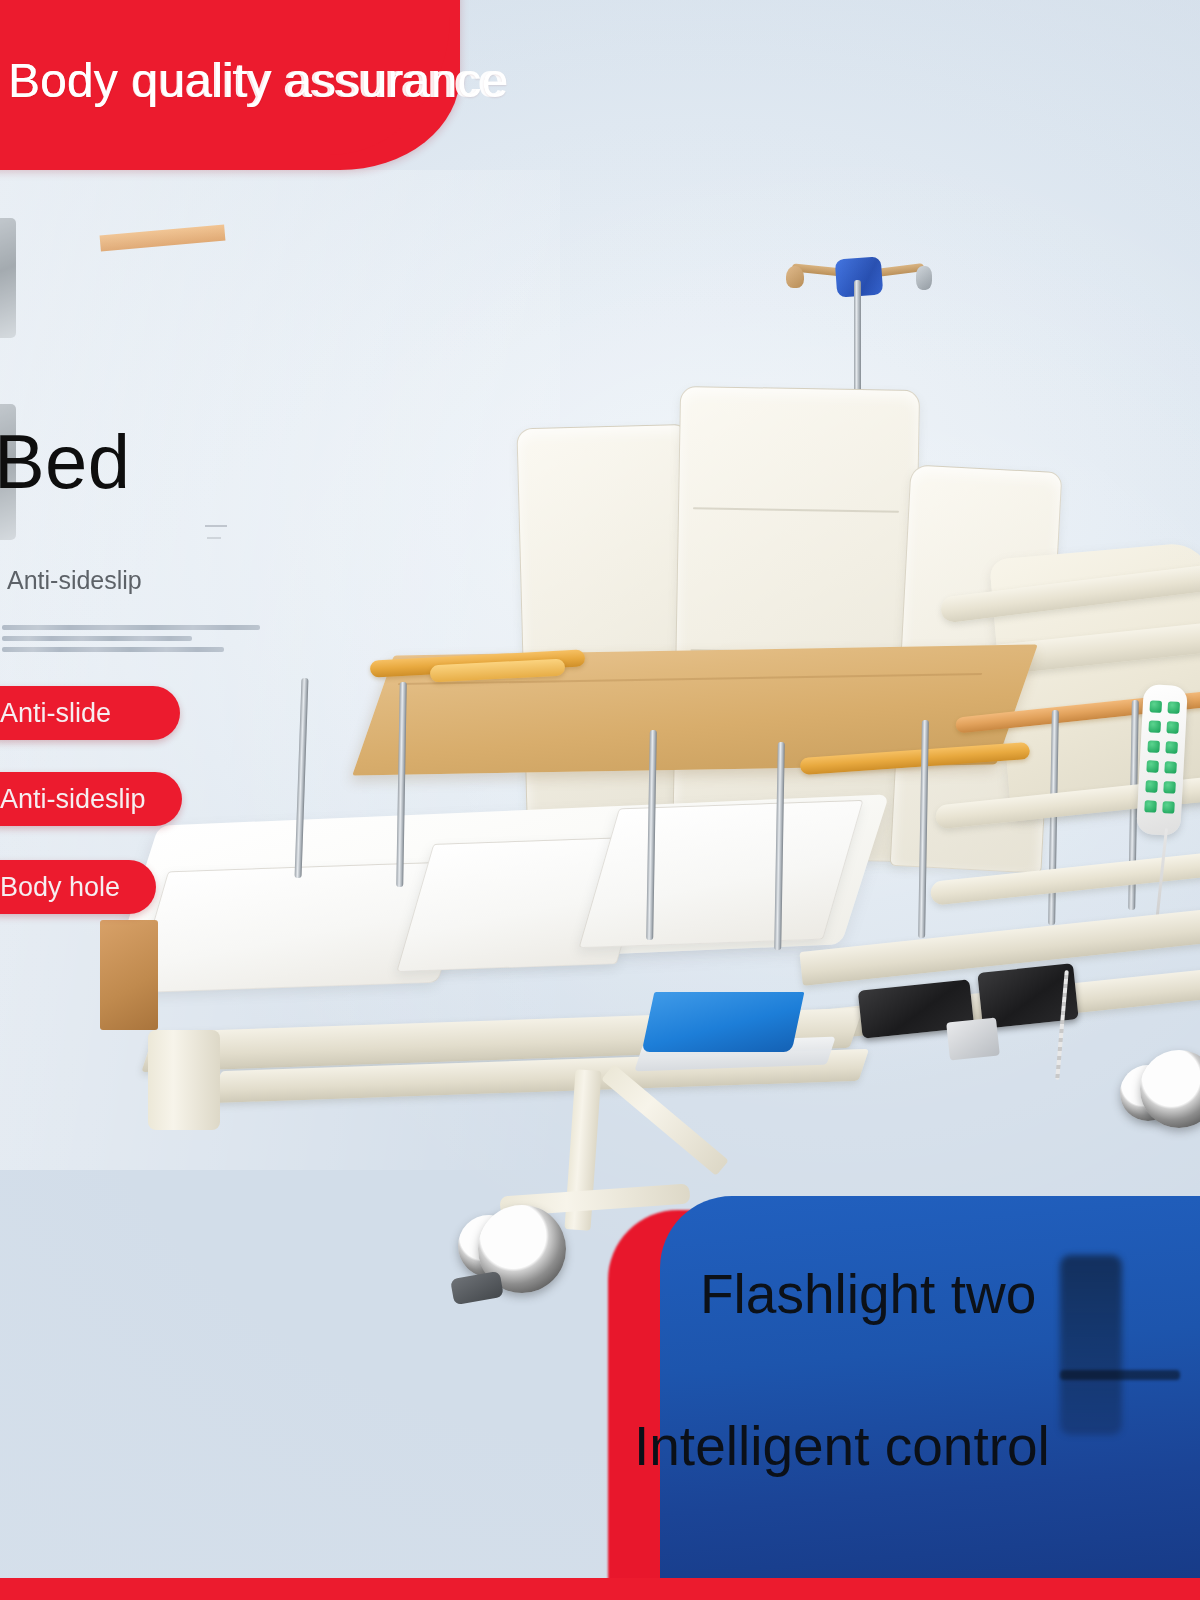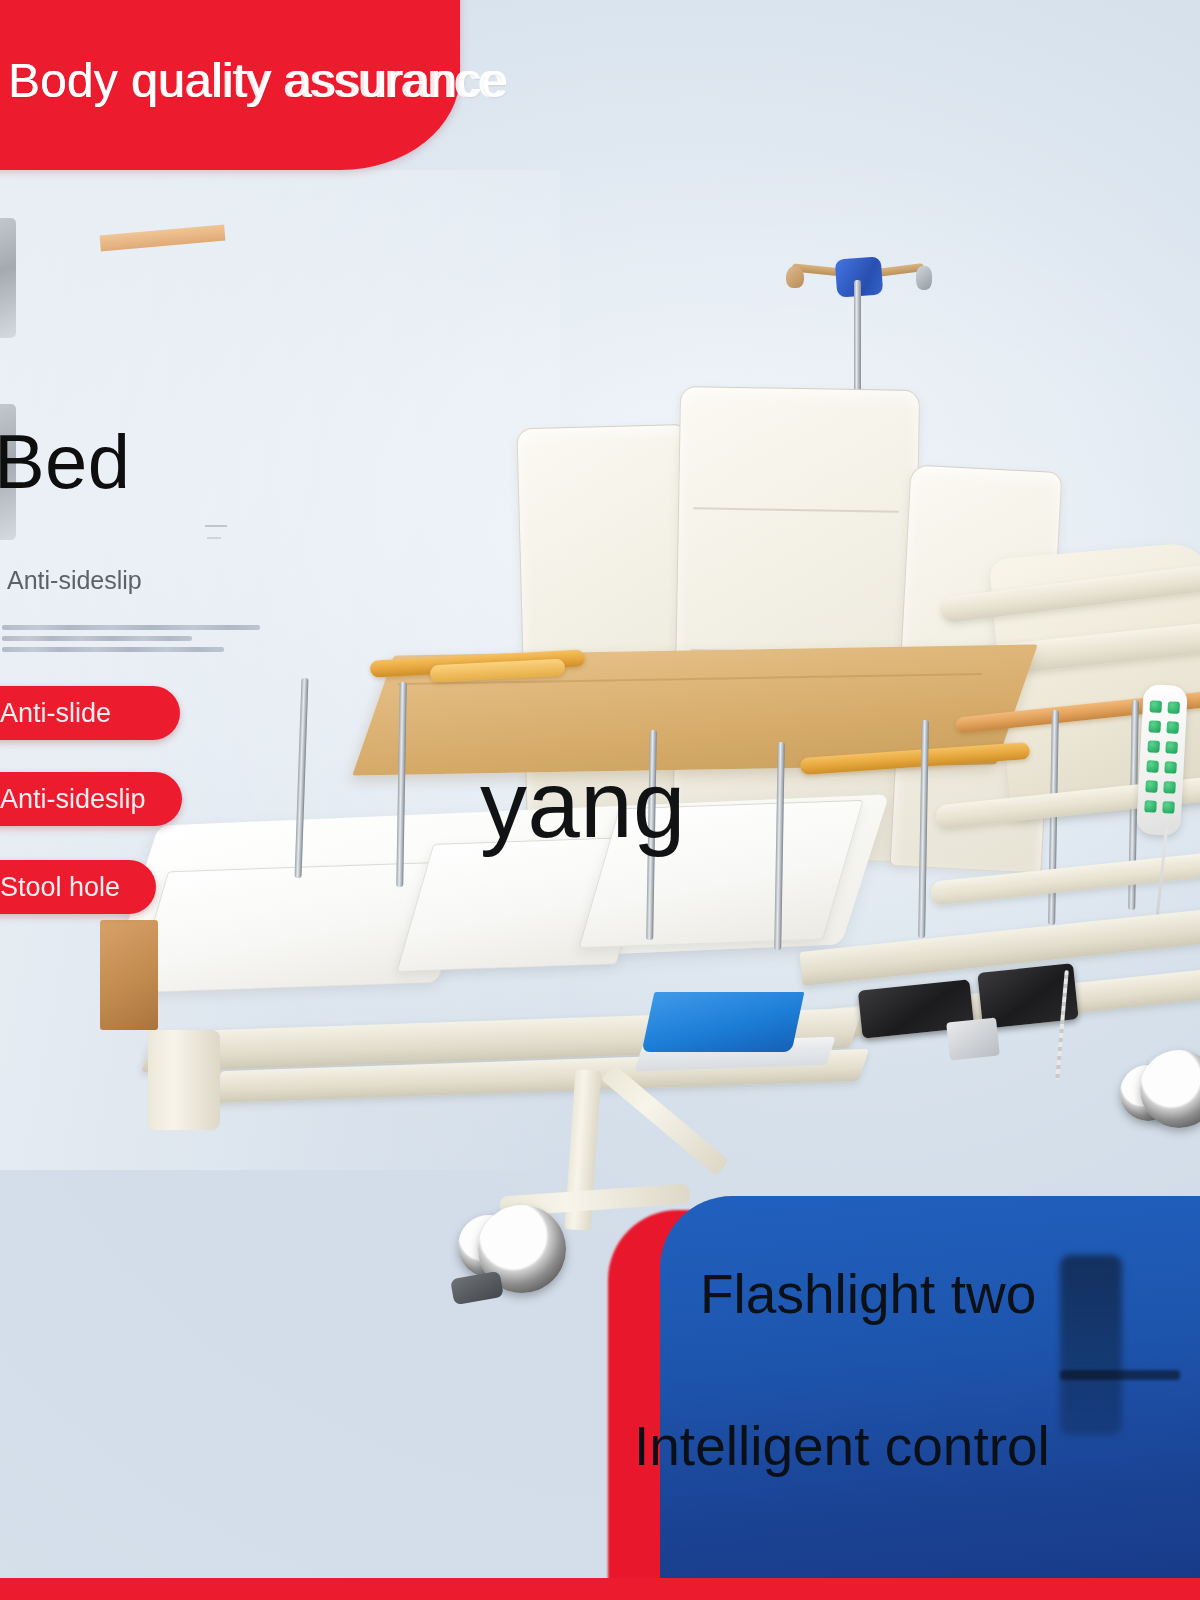--- a/index.html
+++ b/index.html
@@ -348,21 +348,20 @@
 
     <div class="caster c1b"></div>
     <div class="caster c1"></div>
     <div class="c1-brake"></div>
     <div class="caster c2b"></div>
     <div class="caster c2"></div>
   </div>
 
   <div class="soft"></div>
 
-  <div class="watermark">yang</div>
 
   <div class="header-band"></div>
   <div class="header-band-tip"></div>
   <div class="header-title-ghost">Body quality assurance</div>
   <div class="header-title">Body quality assurance</div>
 
   <div class="edge-thumb et1"></div>
   <div class="edge-thumb et2"></div>
 
   <div class="lbl-bed">Bed</div>
@@ -379,21 +378,21 @@
   <div class="pill pill-1">
 
     <span class="pill-txt">Anti-slide</span>
   </div>
   <div class="pill pill-2">
 
     <span class="pill-txt">Anti-sideslip</span>
   </div>
   <div class="pill pill-3">
 
-    <span class="pill-txt">Stool hole</span>
+    <span class="pill-txt">Body hole</span>
   </div>
 
   <div class="blue-shadow"></div>
   <div class="blue-panel"></div>
   <div class="blue-smudge"></div>
   <div class="blue-dash"></div>
   <div class="blue-line1">Flashlight two</div>
   <div class="blue-line2">Intelligent control</div>
 
   <div class="footer-red"></div>

